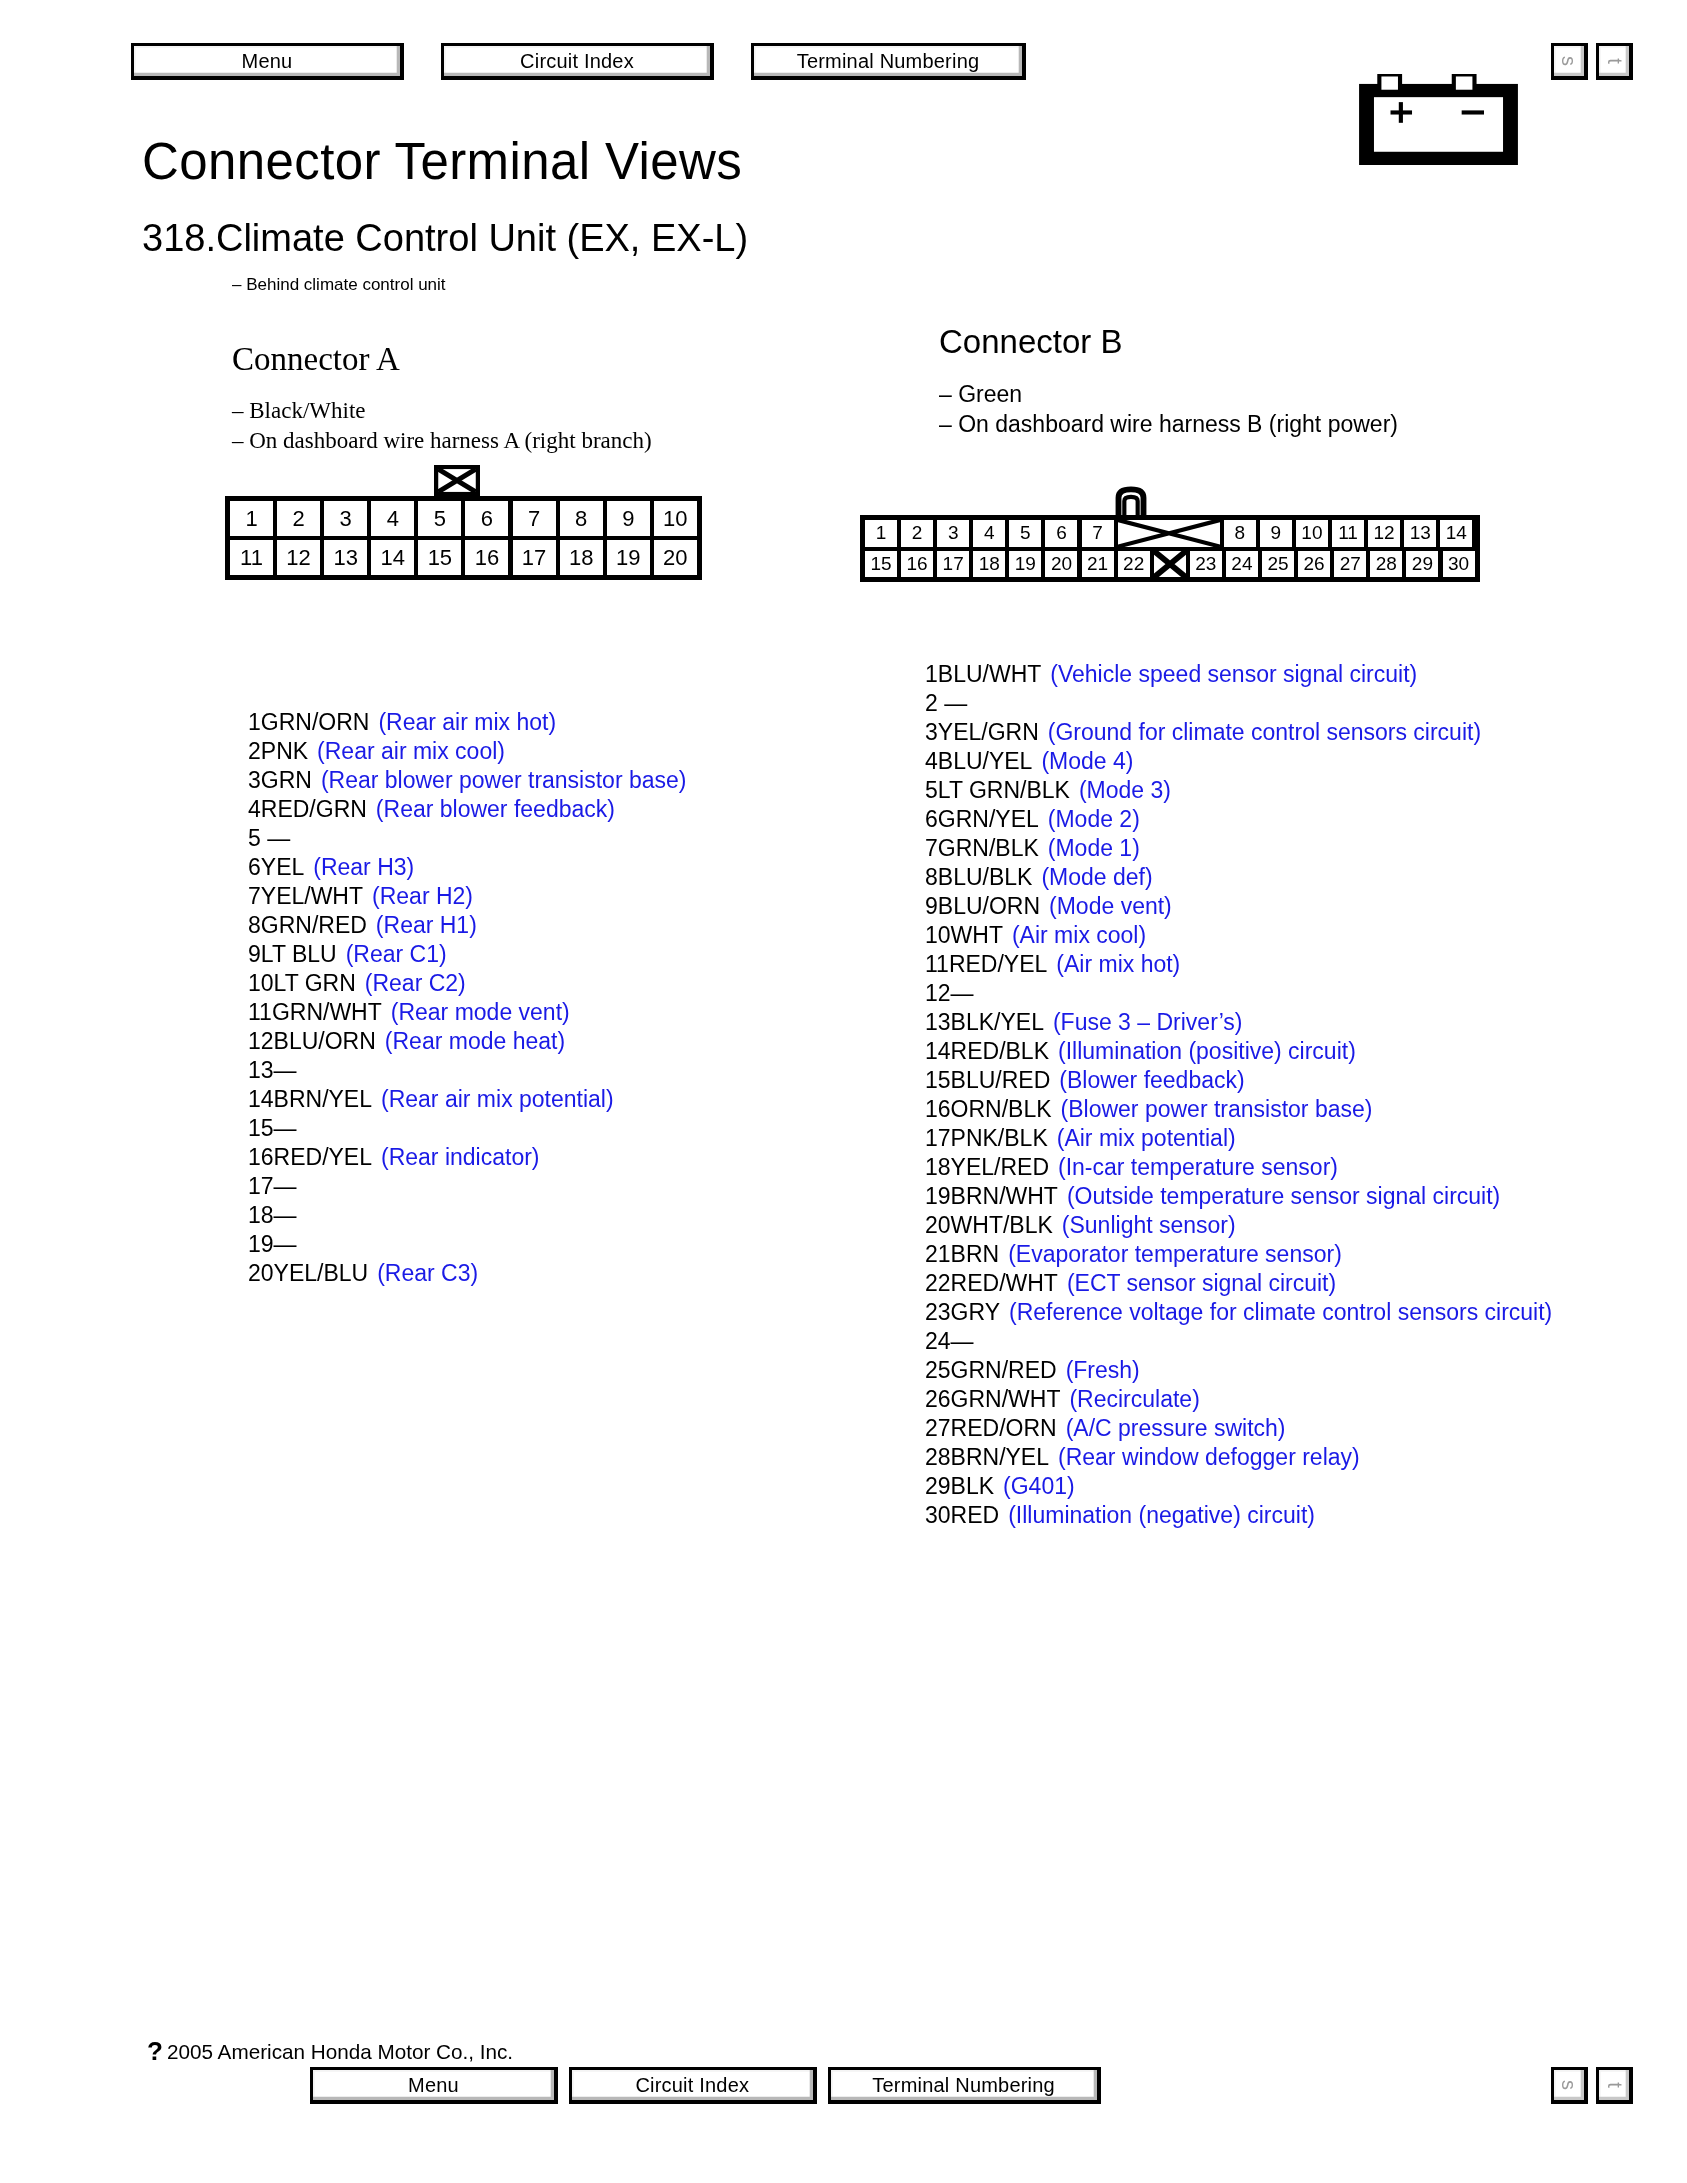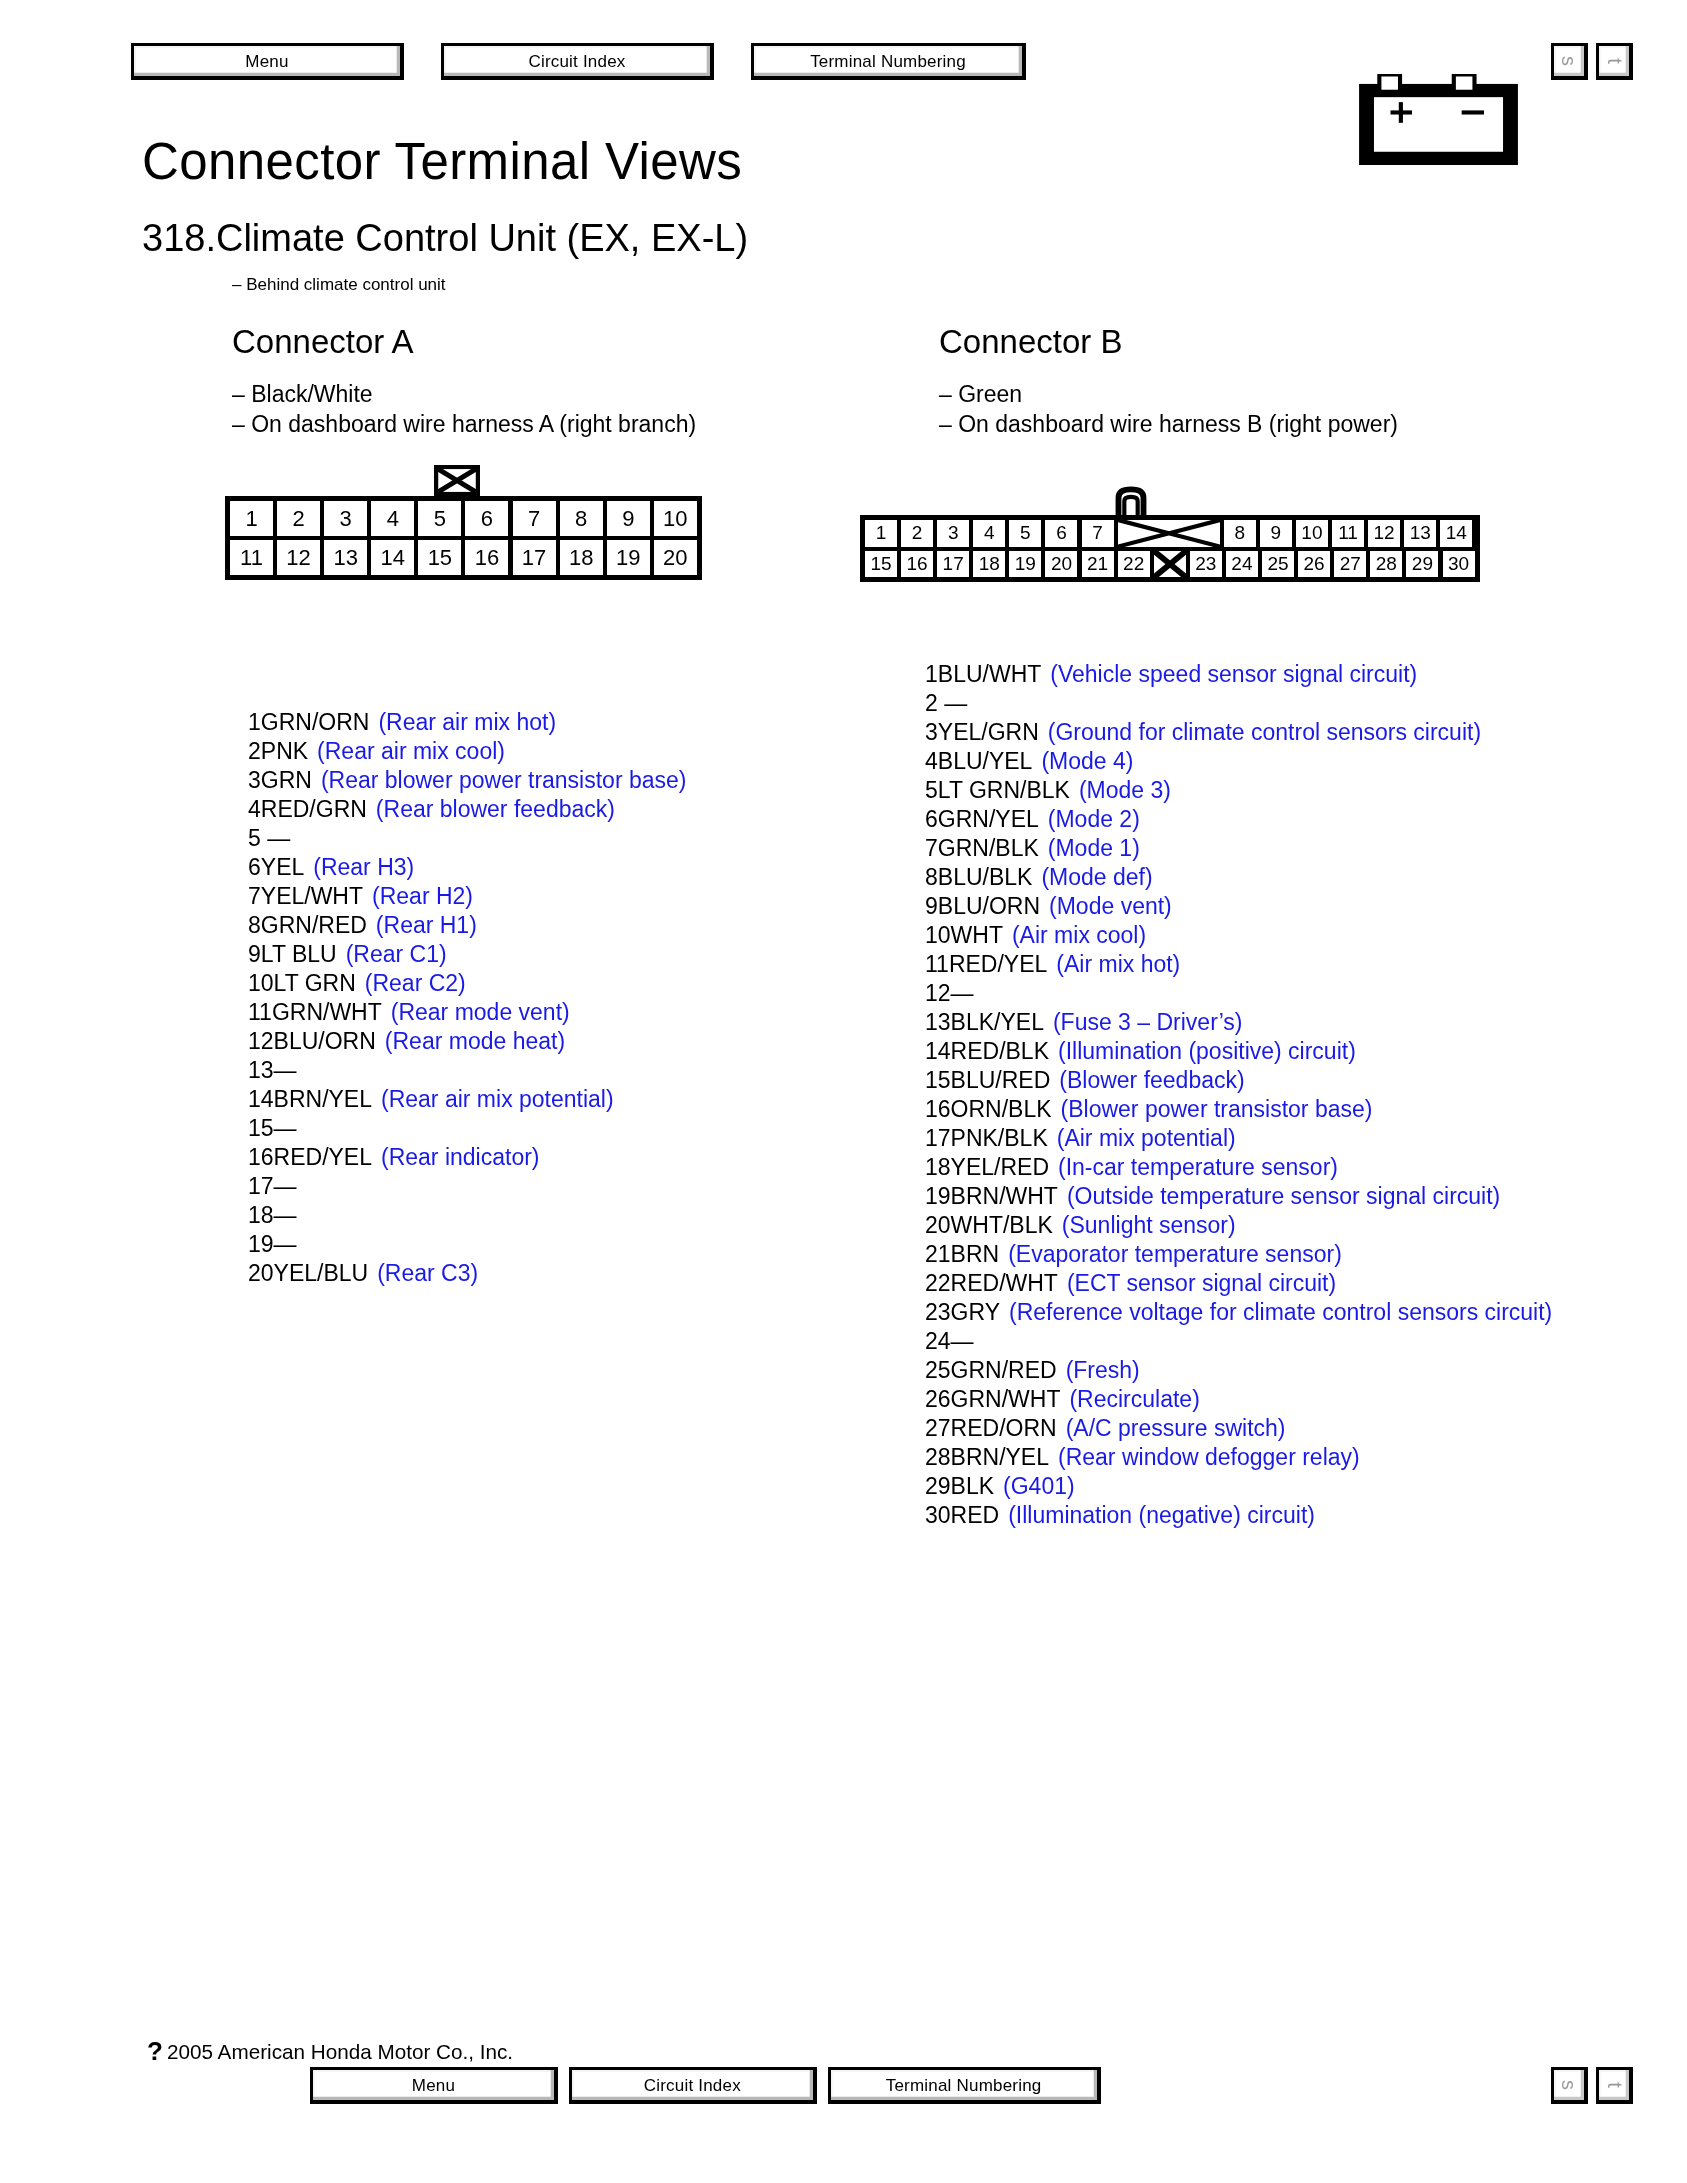--- a/index.html
+++ b/index.html
@@ -31,21 +31,21 @@
     display: flex;
     gap: 10.8px;
   }
   .nav-btn {
     background: #ffffff;
     border-top: 3.3px solid #000000;
     border-left: 3.3px solid #000000;
     border-right: 4.1px solid #000000;
     border-bottom: 4.1px solid #000000;
     box-shadow: inset -4.1px -4.1px 0 -0.8px #b8b8b8, inset 1.7px 1.7px 0 0 #f4f4f4;
-    font-size: 17px;
+    font-size: 20px;
     line-height: 1;
     color: #000000;
     display: flex;
     align-items: center;
     justify-content: center;
     height: 37px;
     box-sizing: border-box;
     font-family: "Liberation Sans", sans-serif;
     letter-spacing: 0.2px;
   }
@@ -124,21 +124,21 @@
   .section-note {
     position: absolute;
     left: 232px;
     top: 275px;
     font-size: 17px;
     white-space: nowrap;
   }
 
   
   .conn-col { position: absolute; }
-  .conn-col.a { left: 232px; top: 323px; }
+  .conn-col.a { left: 232px; top: 341px; font-family: Liberation Serif, serif; }
   .conn-col.b { left: 939px; top: 323px; }
 
   .conn-heading {
     font-size: 33px;
     margin: 0 0 18px 0;
     white-space: nowrap;
     font-weight: normal;
   }
   .conn-sub {
     font-size: 23px;

